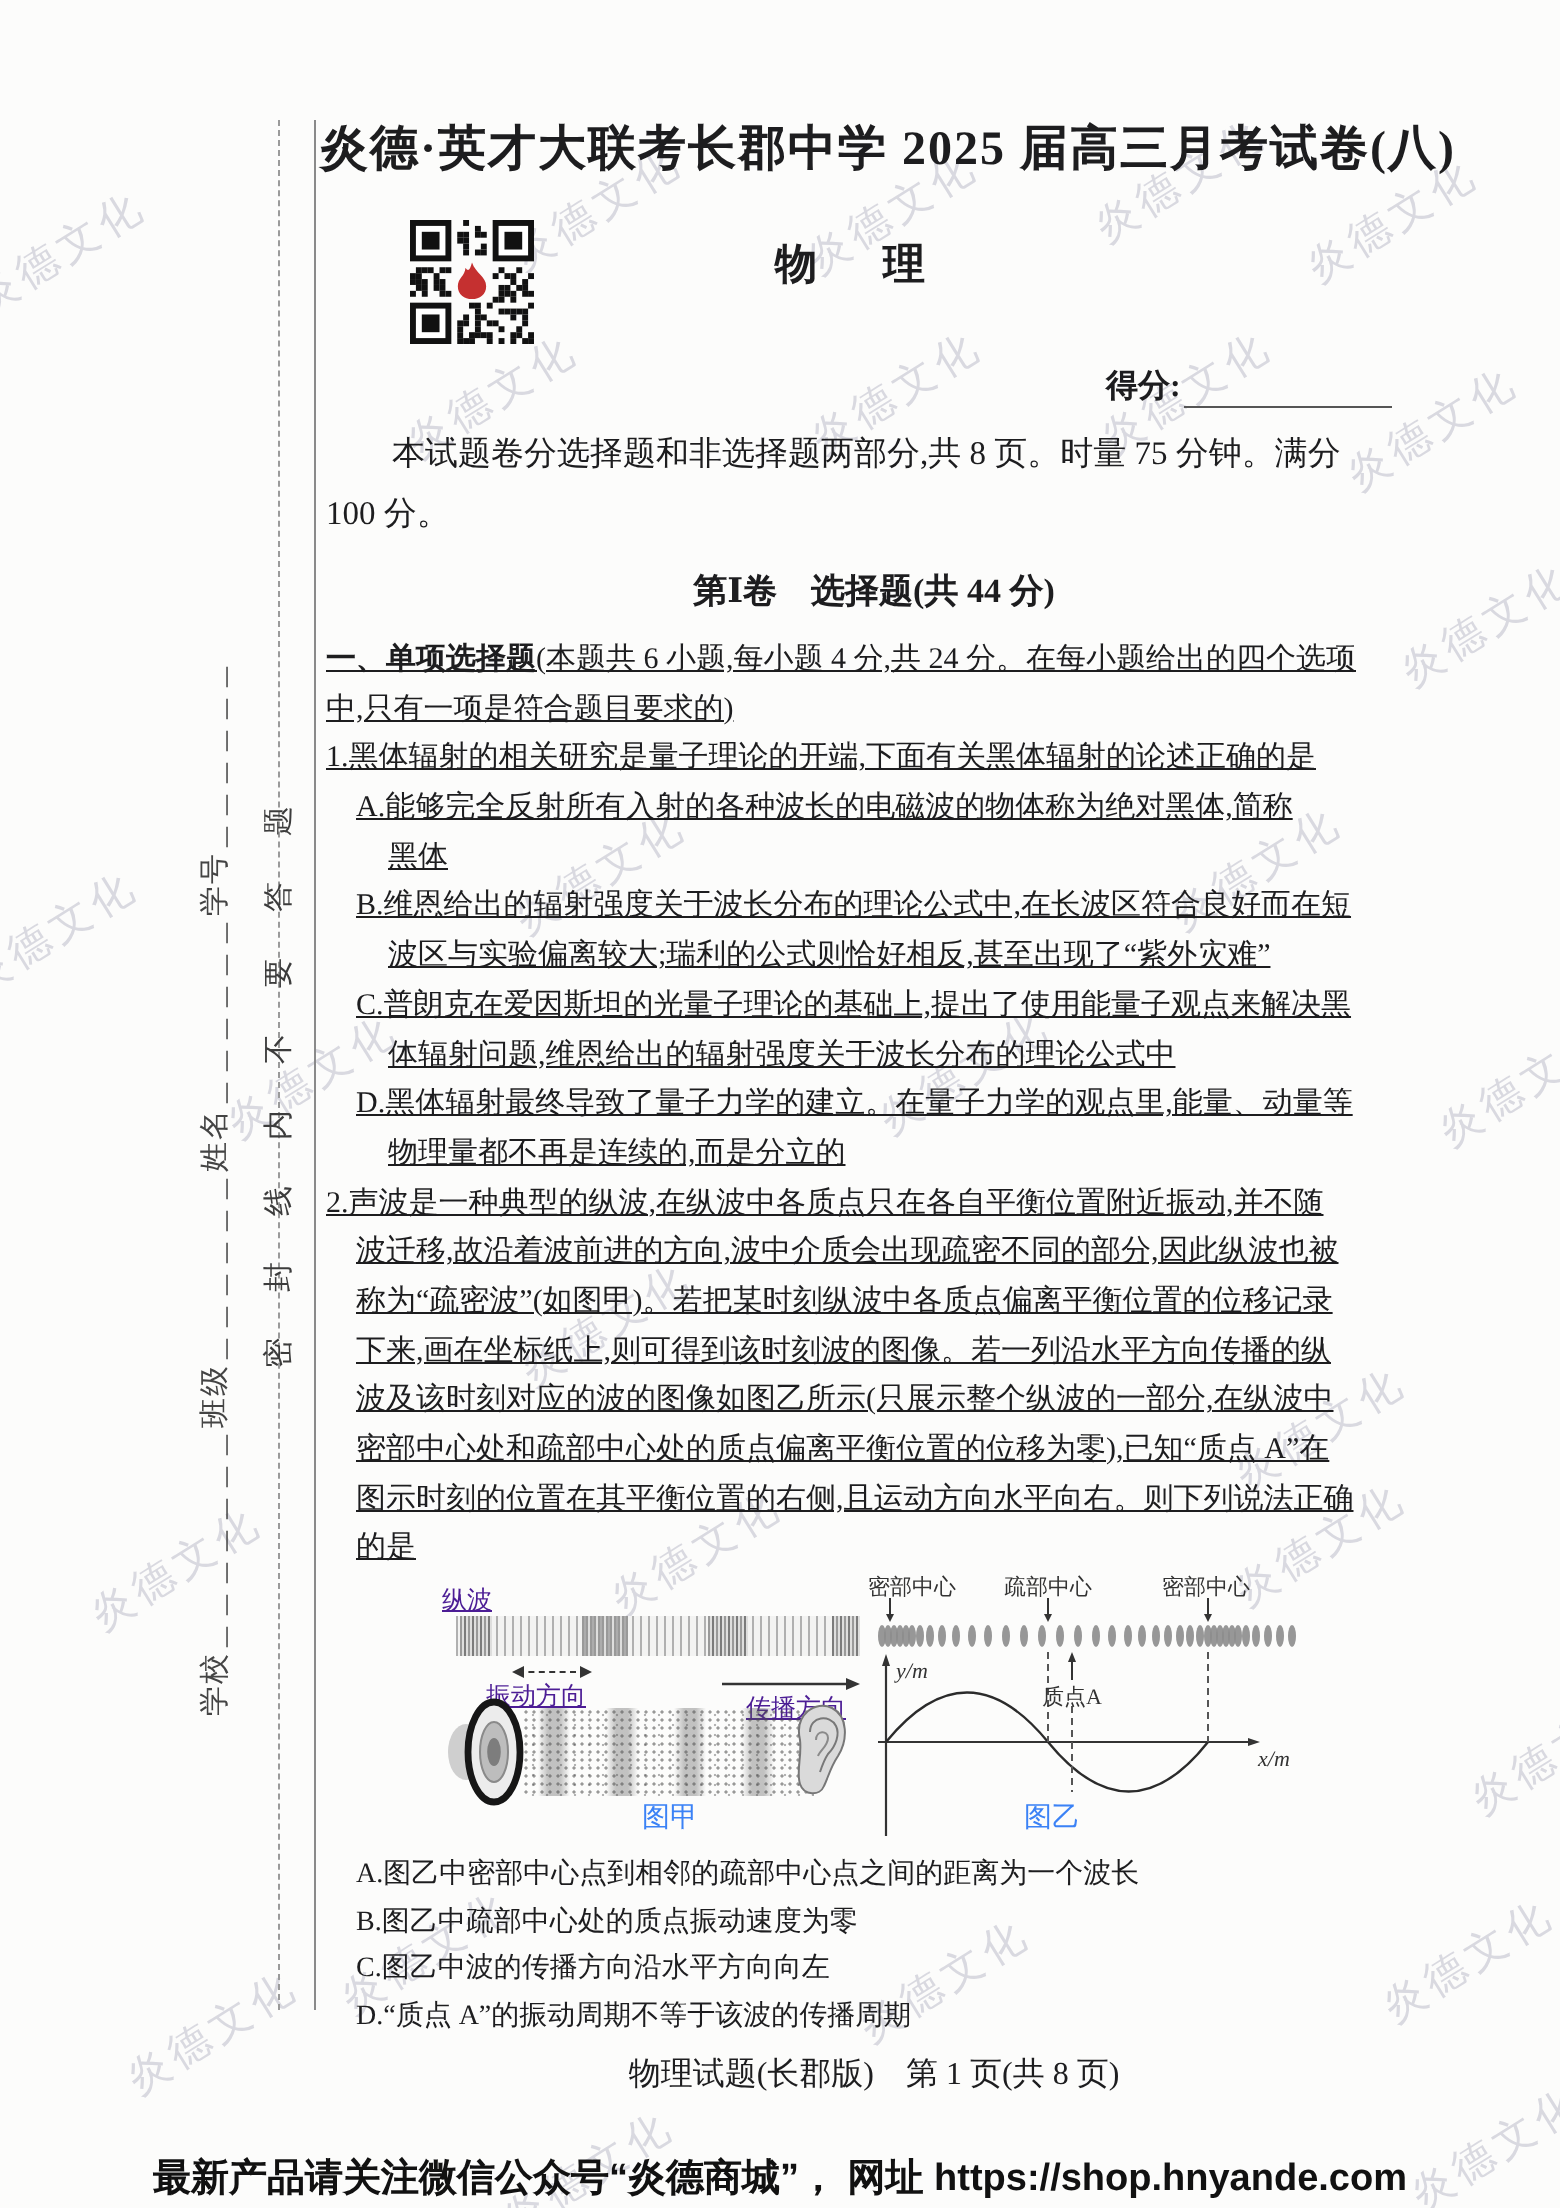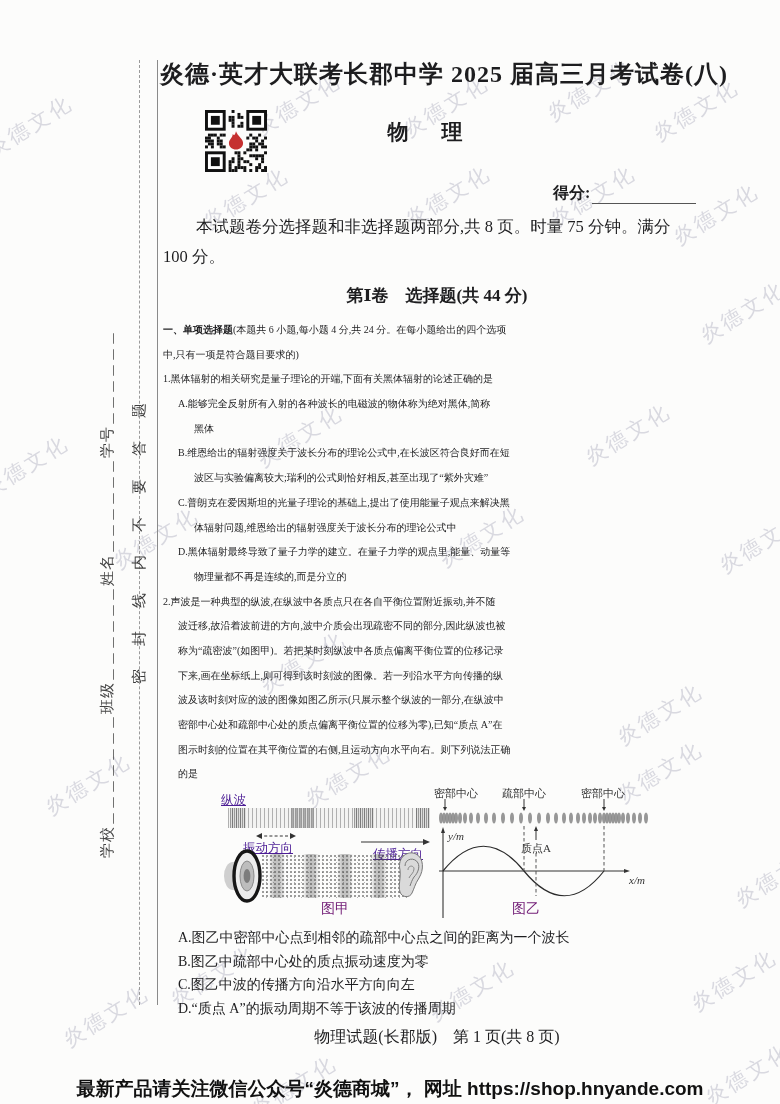--- a/index.html
+++ b/index.html
@@ -20,21 +20,21 @@
   #qr{position:absolute;left:205px;top:107px;}
   .subject{position:absolute;left:168px;top:118px;width:520px;text-align:center;
        font-size:21px;font-weight:bold;letter-spacing:6px;}
   .score{position:absolute;left:553px;top:183px;font-size:16px;font-weight:bold;}
   .score .blank{display:inline-block;width:104px;border-bottom:1.5px solid #555;height:16px;
        vertical-align:bottom;margin-left:2px;}
   .intro{position:absolute;left:163px;top:212px;width:556px;font-size:16.5px;line-height:30px;}
   .intro .indent{text-indent:33px;}
   .part-heading{position:absolute;left:163px;top:284px;width:548px;text-align:center;
        font-size:17px;font-weight:bold;}
-  .body{position:absolute;left:163px;top:318px;width:556px;font-size:10px;}
+  .body{position:absolute;left:163px;top:318px;width:556px;font-size:15px;text-decoration:underline;}
   .body .line{height:24.7px;line-height:24.7px;white-space:nowrap;}
   .l1{padding-left:15px;}
   .l2{padding-left:31px;}
   .q2opts{position:absolute;left:163px;top:926px;width:556px;font-size:14px;}
   .q2opts .line{height:23.6px;line-height:23.6px;white-space:nowrap;padding-left:15px;}
   .footer{position:absolute;left:157px;top:1027px;width:560px;text-align:center;font-size:16px;}
   .ad{position:absolute;left:0;top:1076px;width:780px;text-align:center;font-size:19px;
        font-weight:bold;font-family:"Liberation Sans","DejaVu Sans",sans-serif;color:#111;}
   
   .fig-jia{position:absolute;left:195px;top:788px;width:240px;height:136px;}
@@ -42,21 +42,21 @@
   .band{position:absolute;left:33px;top:20px;width:202px;height:20px;
        background:repeating-linear-gradient(90deg,#b0b0b0 0 1px,#f3f3f2 1px 4px);}
   .dense{position:absolute;top:0;height:100%;
        background:repeating-linear-gradient(90deg,rgba(80,80,80,.55) 0 1px,rgba(160,160,160,.25) 1px 2px);}
   .stipple{position:absolute;left:66px;top:66px;width:146px;height:44px;
        background-image:radial-gradient(circle,rgba(70,70,70,.55) .7px,transparent .9px),
                         radial-gradient(circle,rgba(90,90,90,.45) .6px,transparent .8px);
        background-size:4px 4px,7px 5px;background-position:0 0,2px 1px;}
   .stipple-bands{position:absolute;left:66px;top:66px;width:146px;height:44px;
        background:repeating-linear-gradient(90deg,transparent 0 8px,rgba(85,85,85,.35) 13px 19px,transparent 24px 34px);}
-  .figcap{position:absolute;font-size:14px;color:#701a75;}
+  .figcap{position:absolute;font-size:14px;color:#3b82f6;}
   
   .fig-yi{position:absolute;left:433px;top:786px;width:235px;height:140px;}
   .fig-yi .flabel{position:absolute;font-size:11px;color:#333;white-space:nowrap;}
   .axis-label{font-style:italic;font-family:"Liberation Serif",serif;}
 </style>
 </head>
 <body>
 
 <div id="page">
 

